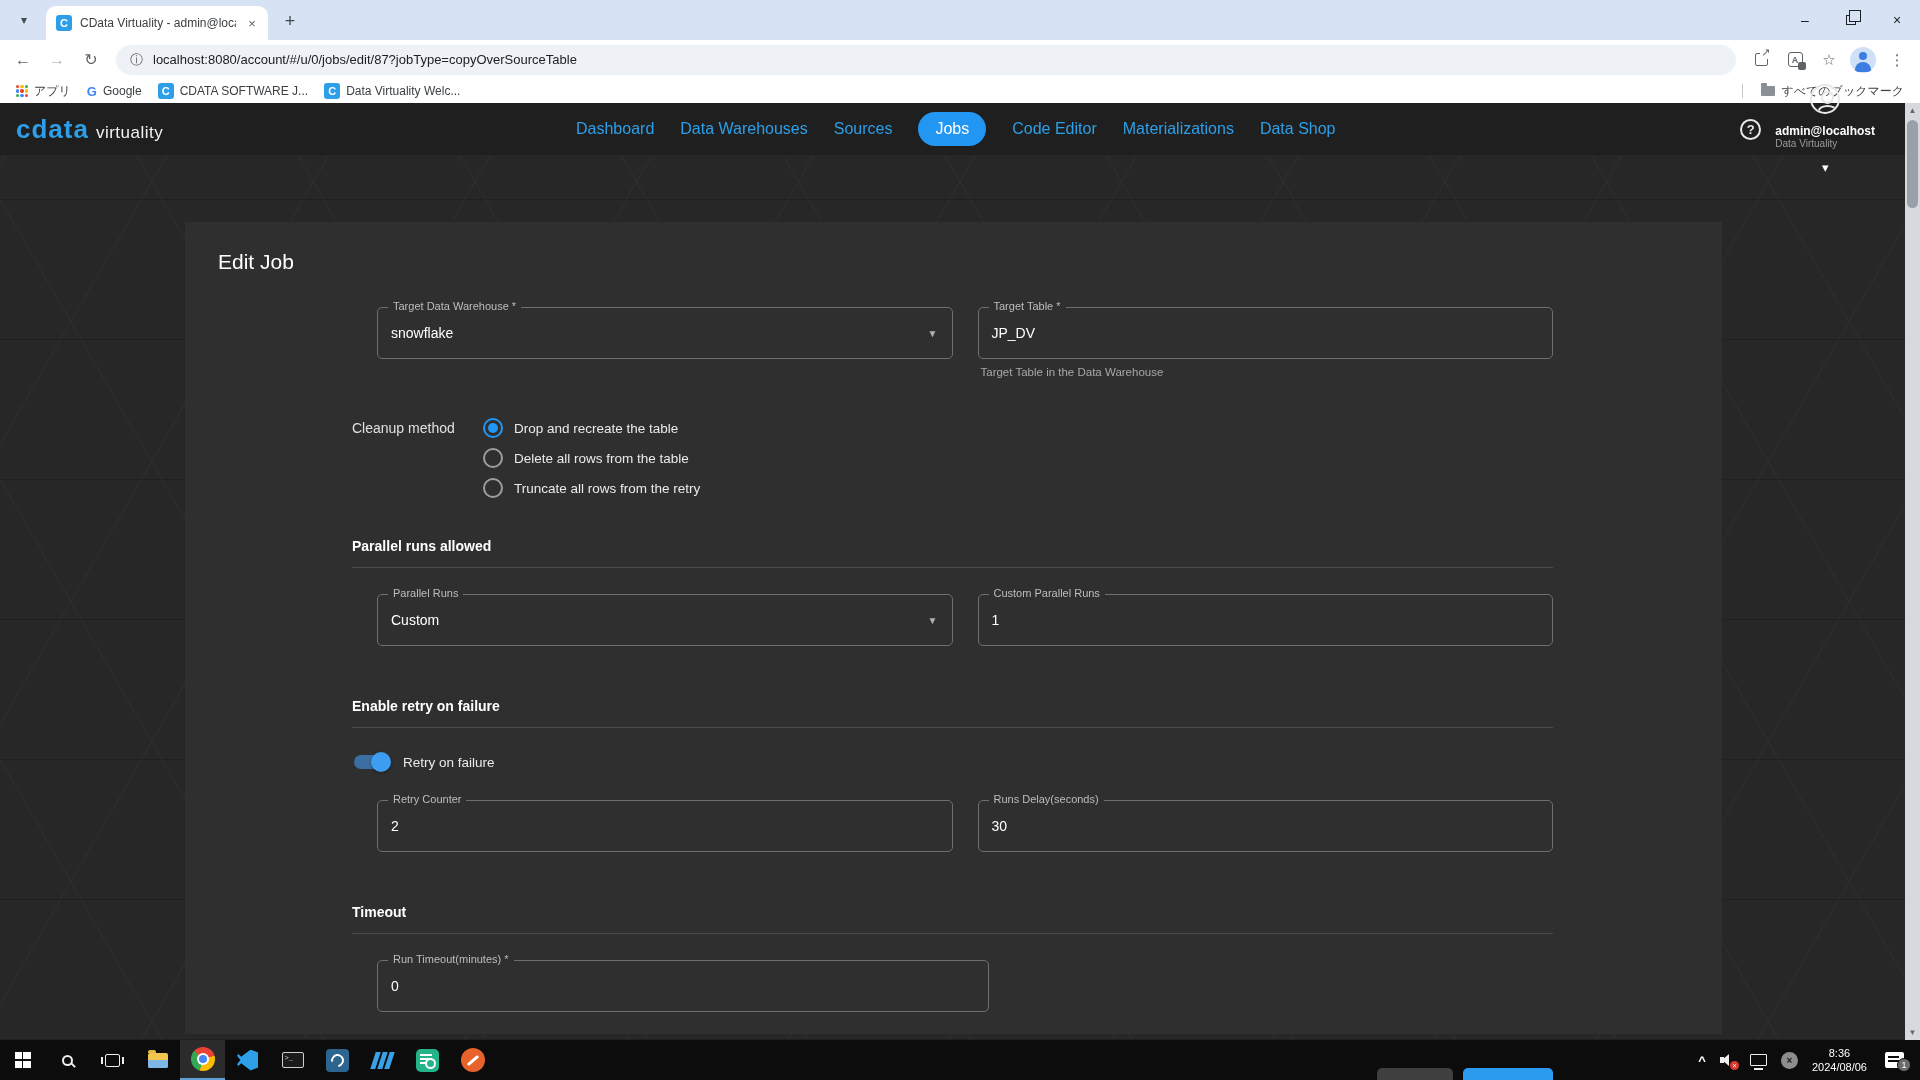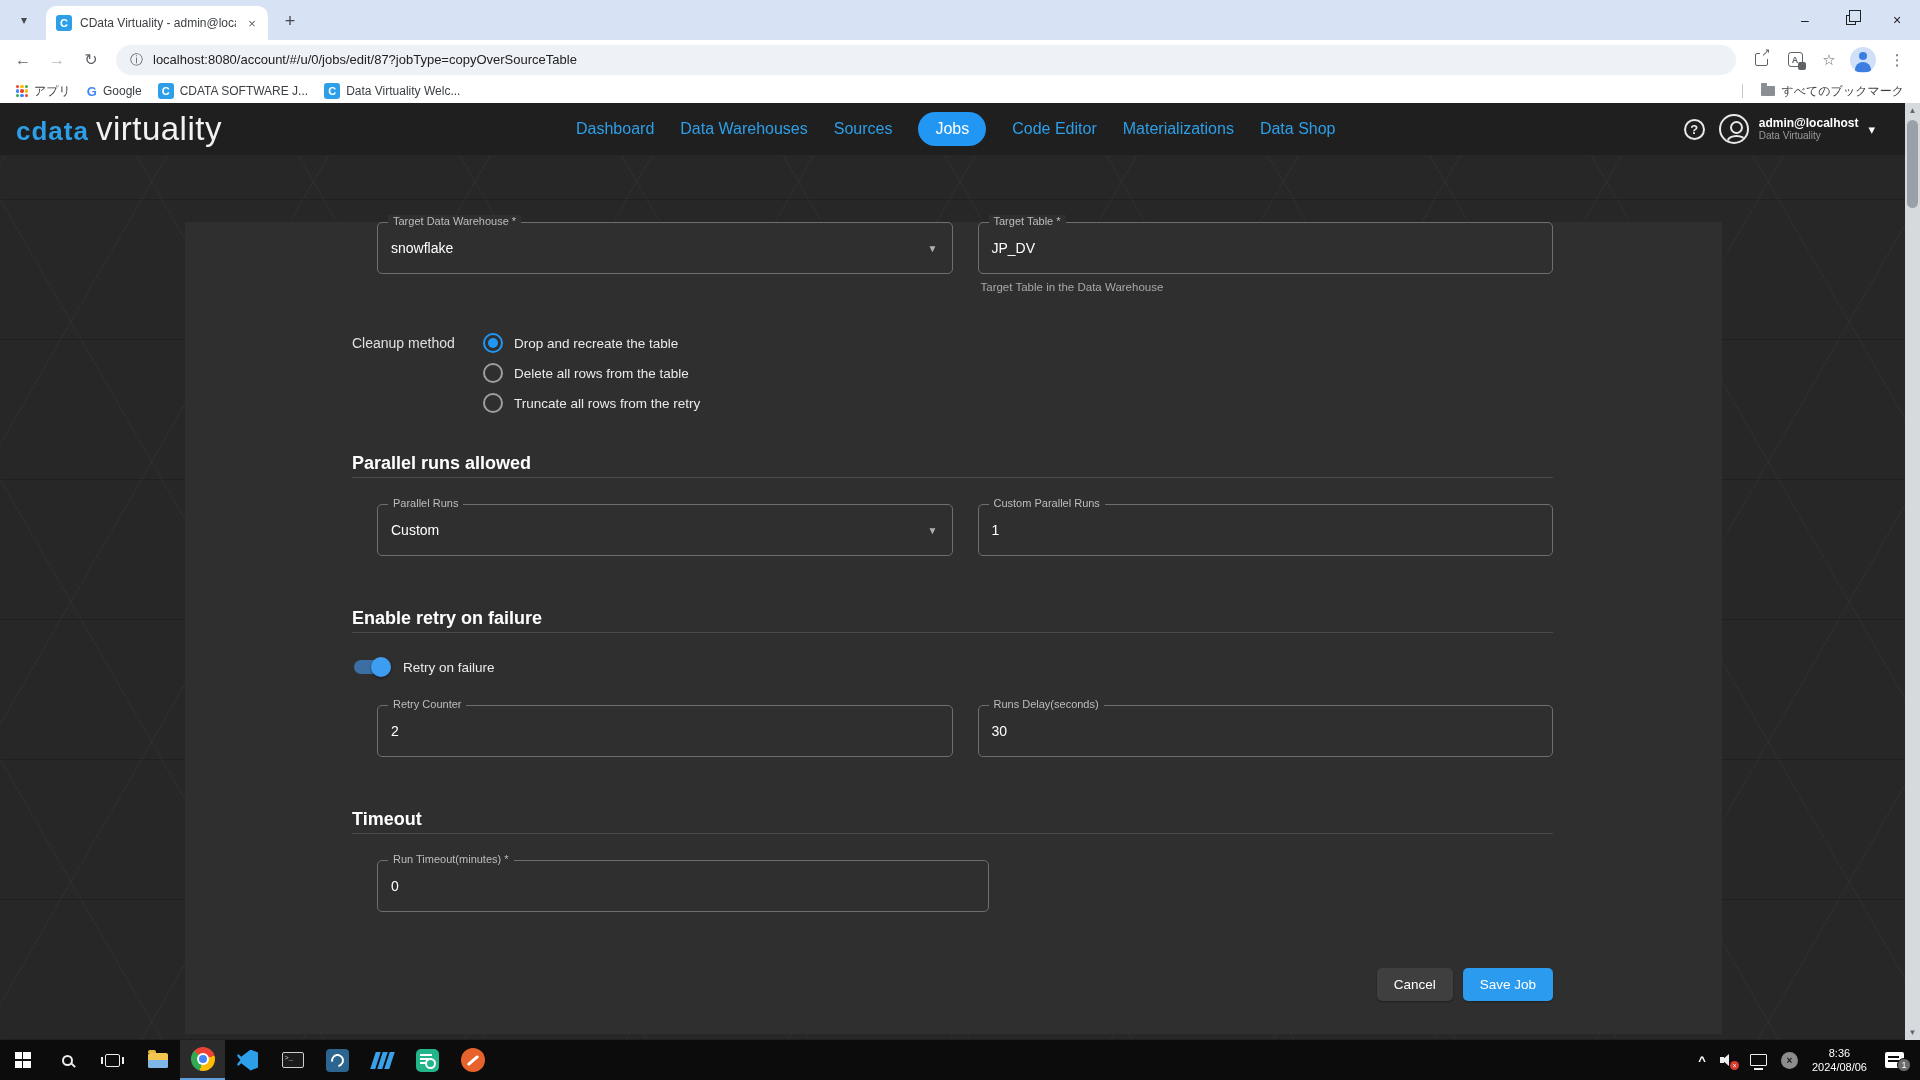--- a/index.html
+++ b/index.html
@@ -47,30 +47,30 @@
   .app { height:937px; position:relative;
     background-color:#272727;
     background-image:
       repeating-linear-gradient(60deg, rgba(255,255,255,0.03) 0 1px, transparent 1px 140px),
       repeating-linear-gradient(-60deg, rgba(255,255,255,0.03) 0 1px, transparent 1px 140px),
       repeating-linear-gradient(0deg, rgba(0,0,0,0.18) 0 1px, transparent 1px 140px);
   }
   .appheader { height:52px; background:#1f1f1f; display:flex; align-items:center; padding:0 45px 0 16px; position:relative; z-index:2; }
   .logo { display:flex; align-items:baseline; gap:7px; min-width:330px; }
   .logo .brand { color:#2d9fe8; font-size:26px; font-weight:800; letter-spacing:1px; }
-  .logo .product { color:#f2f2f2; font-size:33px; font-weight:300; letter-spacing:0.5px; }
+  .logo .product { color:#f2f2f2; font-size:17px; font-weight:300; letter-spacing:0.5px; }
   .mainnav { display:flex; align-items:center; gap:26px; flex:1; justify-content:flex-start; margin-left:230px; }
   .nav-item { color:#2d9fe8; font-size:16px; cursor:pointer; white-space:nowrap; }
   .nav-item.active { background:#2196f3; color:#fff; padding:8px 17px; border-radius:18px; }
   .header-right { display:flex; align-items:center; gap:22px; }
   .help-icon { width:21px; height:21px; border:2px solid #e8e8e8; border-radius:50%; color:#e8e8e8; font-size:13px; font-weight:bold; display:flex; align-items:center; justify-content:center; }
   .user-avatar { width:30px; height:30px; border:2px solid #e8e8e8; border-radius:50%; position:relative; overflow:hidden; }
   .user-avatar::before { content:""; position:absolute; top:5px; left:9px; width:9px; height:9px; border:2px solid #e8e8e8; border-radius:50%; }
   .user-avatar::after { content:""; position:absolute; top:19px; left:6px; width:15px; height:9px; border:2px solid #e8e8e8; border-radius:50% 50% 0 0; border-bottom:none; }
-  .user-block { display:flex; align-items:center; gap:10px; margin-left:-8px; }
+  .user-block { display:flex; align-items:center; gap:10px; margin-left:-8px;flex-direction:column; }
   .user-name { color:#fff; font-size:12px; font-weight:bold; line-height:14px; }
   .user-org { color:#9a9a9a; font-size:10px; line-height:12px; }
   .user-caret { color:#fff; font-size:13px; }
 
   .card { width:1537px; margin:67px 0 0 185px; height:812px; background:#2f2f2f; position:relative; z-index:1; }
   .page-title { color:#fff; font-size:21px; font-weight:500; padding:28px 0 0 33px; }
   .content { margin-left:167px; width:1201px; }
   .frow { display:flex; gap:25px;padding-left:25px; }
   .fcol { width:588px; }
 
@@ -82,21 +82,21 @@
 
   .cleanup { display:flex; margin-top:40px; }
   .cleanup-label { width:131px; font-size:14px; color:#e0e0e0; padding-top:2px; }
   .radios { display:flex; flex-direction:column; gap:10px; }
   .radio-row { display:flex; align-items:center; gap:11px; }
   .radio { width:20px; height:20px; border:2px solid #9e9e9e; border-radius:50%; position:relative; flex:none; cursor:pointer; }
   .radio.sel { border-color:#2196f3; }
   .radio.sel::after { content:""; position:absolute; inset:3px; background:#2196f3; border-radius:50%; }
   .radio-label { font-size:13.5px; color:#eaeaea; }
 
-  .section-h { color:#fff; font-size:18px; font-weight:bold; padding-bottom:3px; border-bottom:1px solid #4a4a4a; }
+  .section-h { color:#fff; font-size:14px; font-weight:bold; padding-bottom:13px; border-bottom:1px solid #4a4a4a; }
   .mt40 { margin-top:40px; } .mt52 { margin-top:52px; } .mt33 { margin-top:33px; } .mt26 { margin-top:26px; }
 
   .toggle-row { display:flex; align-items:center; gap:15px; margin:22px 0 26px 2px; height:24px; }
   .switch { width:34px; height:14px; background:#3b6fa3; border-radius:7px; position:relative; cursor:pointer; }
   .switch .thumb { position:absolute; right:-3px; top:-3px; width:20px; height:20px; border-radius:50%; background:#3d9df0; box-shadow:0 1px 3px rgba(0,0,0,.4); }
   .toggle-label { font-size:13.5px; color:#eaeaea; }
 
   .actions { display:flex; justify-content:flex-end; gap:10px; margin-top:56px; }
   .btn { height:33px; border:none; border-radius:5px; font-size:13.5px; font-family:inherit; padding:0 17px; cursor:pointer; }
   .btn-cancel { background:#3f3f3f; color:#fff; box-shadow:0 1px 2px rgba(0,0,0,.35); }
@@ -248,20 +248,21 @@
         <span>
           <div class="user-name">admin@localhost</div>
           <div class="user-org">Data Virtuality</div>
         </span>
         <span class="user-caret">▾</span>
       </div>
     </div>
   </div>
 
   <div class="card">
+    <div class="page-title">Edit Job</div>
 
     <div class="content">
 
       <div class="frow mt33">
         <div class="fcol">
           <div class="field">
             <span class="flabel">Target Data Warehouse *</span>
             <span class="fvalue">snowflake</span>
             <span class="fcaret">▼</span>
           </div>

